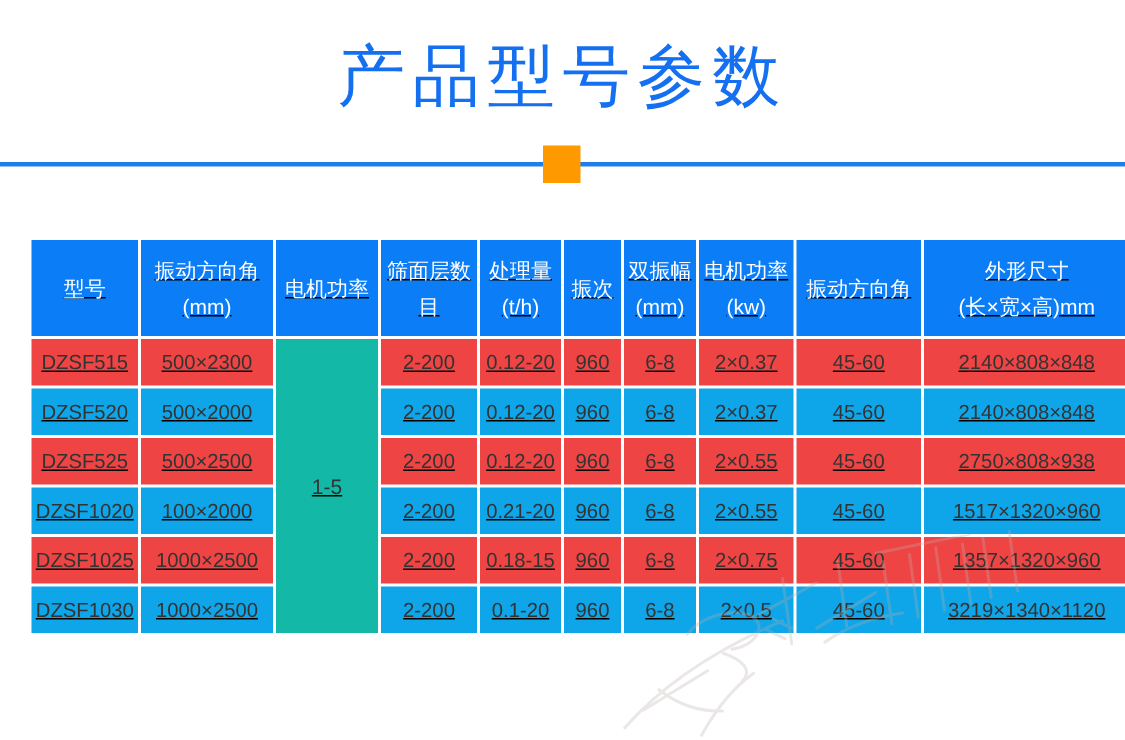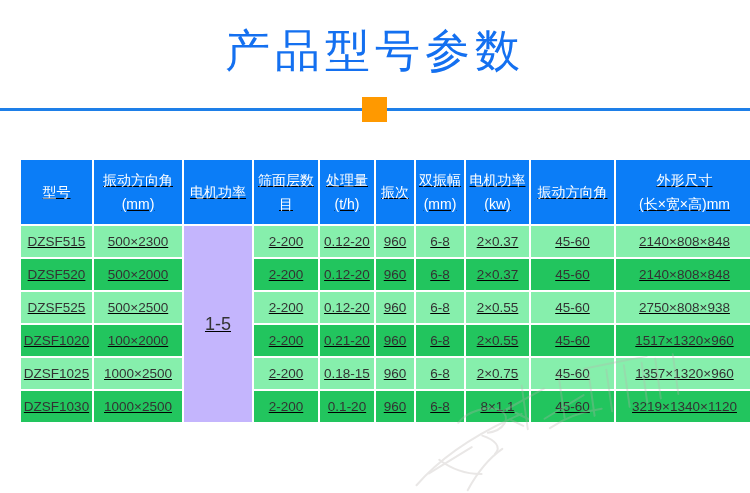--- a/index.html
+++ b/index.html
@@ -95,29 +95,29 @@
     background: #0b7df7;
     color: #ffffff;
     height: 64px;
     font-weight: normal;
     font-size: 14px;
     line-height: 1.75;
   }
   table.spec thead th .l2 { display: block; }
   table.spec tbody td {
     height: 31px;
-    background: #86efac;
+    background: #ef4444;
   }
   table.spec tbody tr.alt td {
-    background: #22c55e;
+    background: #0ea5e9;
     text-align: center;
   }
   table.spec tbody td.layers-cell {
-    background: #c4b5fd;
-    font-size: 18px;
+    background: #14b8a6;
+    font-size: 14px;
   }
   
   col.c0 { width: 71px; }
   col.c1 { width: 88px; }
   col.c2 { width: 68px; }
   col.c3 { width: 64px; }
   col.c4 { width: 54px; }
   col.c5 { width: 38px; }
   col.c6 { width: 48px; }
   col.c7 { width: 63px; }
@@ -247,21 +247,21 @@
         <td>45-60</td>
         <td>1357×1320×960</td>
       </tr>
       <tr class="alt">
         <td>DZSF1030</td>
         <td>1000×2500</td>
         <td>2-200</td>
         <td>0.1-20</td>
         <td>960</td>
         <td>6-8</td>
-        <td>8×1.1</td>
+        <td>2×0.5</td>
         <td>45-60</td>
         <td>3219×1340×1120</td>
       </tr>
     </tbody>
   </table>
 </div>
 
 <div class="watermark">
   <svg viewBox="0 0 330 120" xmlns="http://www.w3.org/2000/svg" aria-hidden="true">
     <g fill="none" stroke="#b9b1ad" stroke-width="2" stroke-linecap="round">

